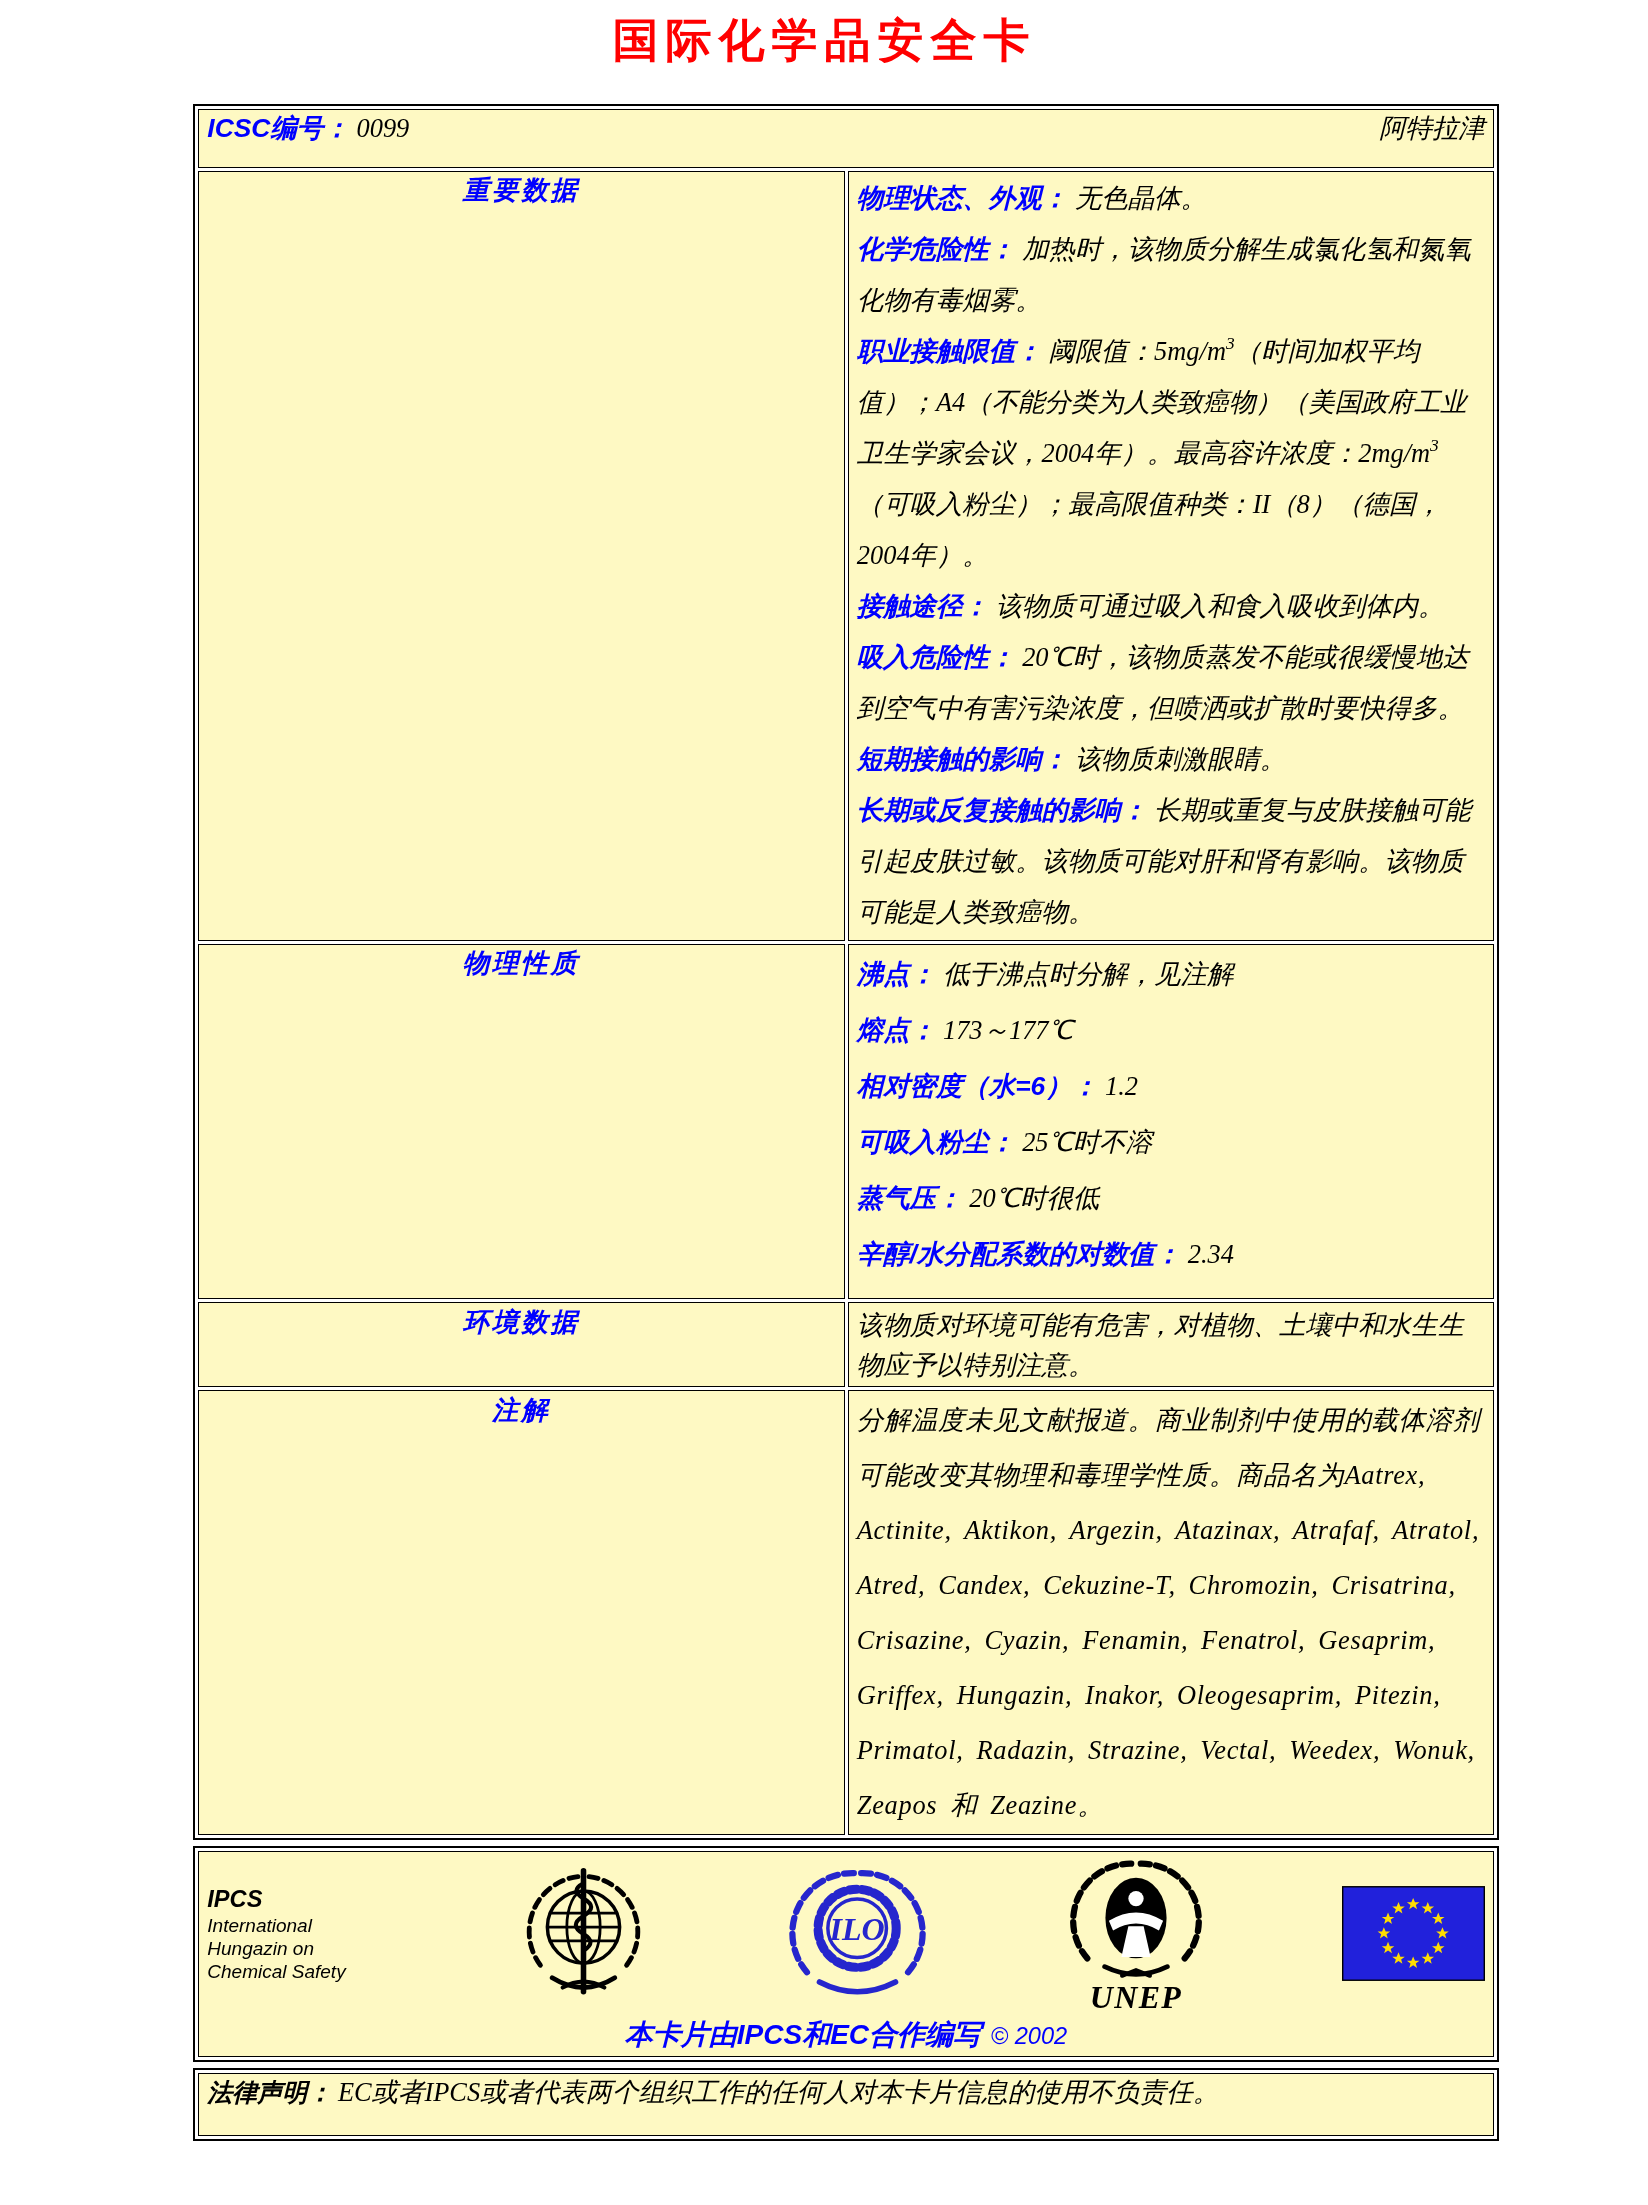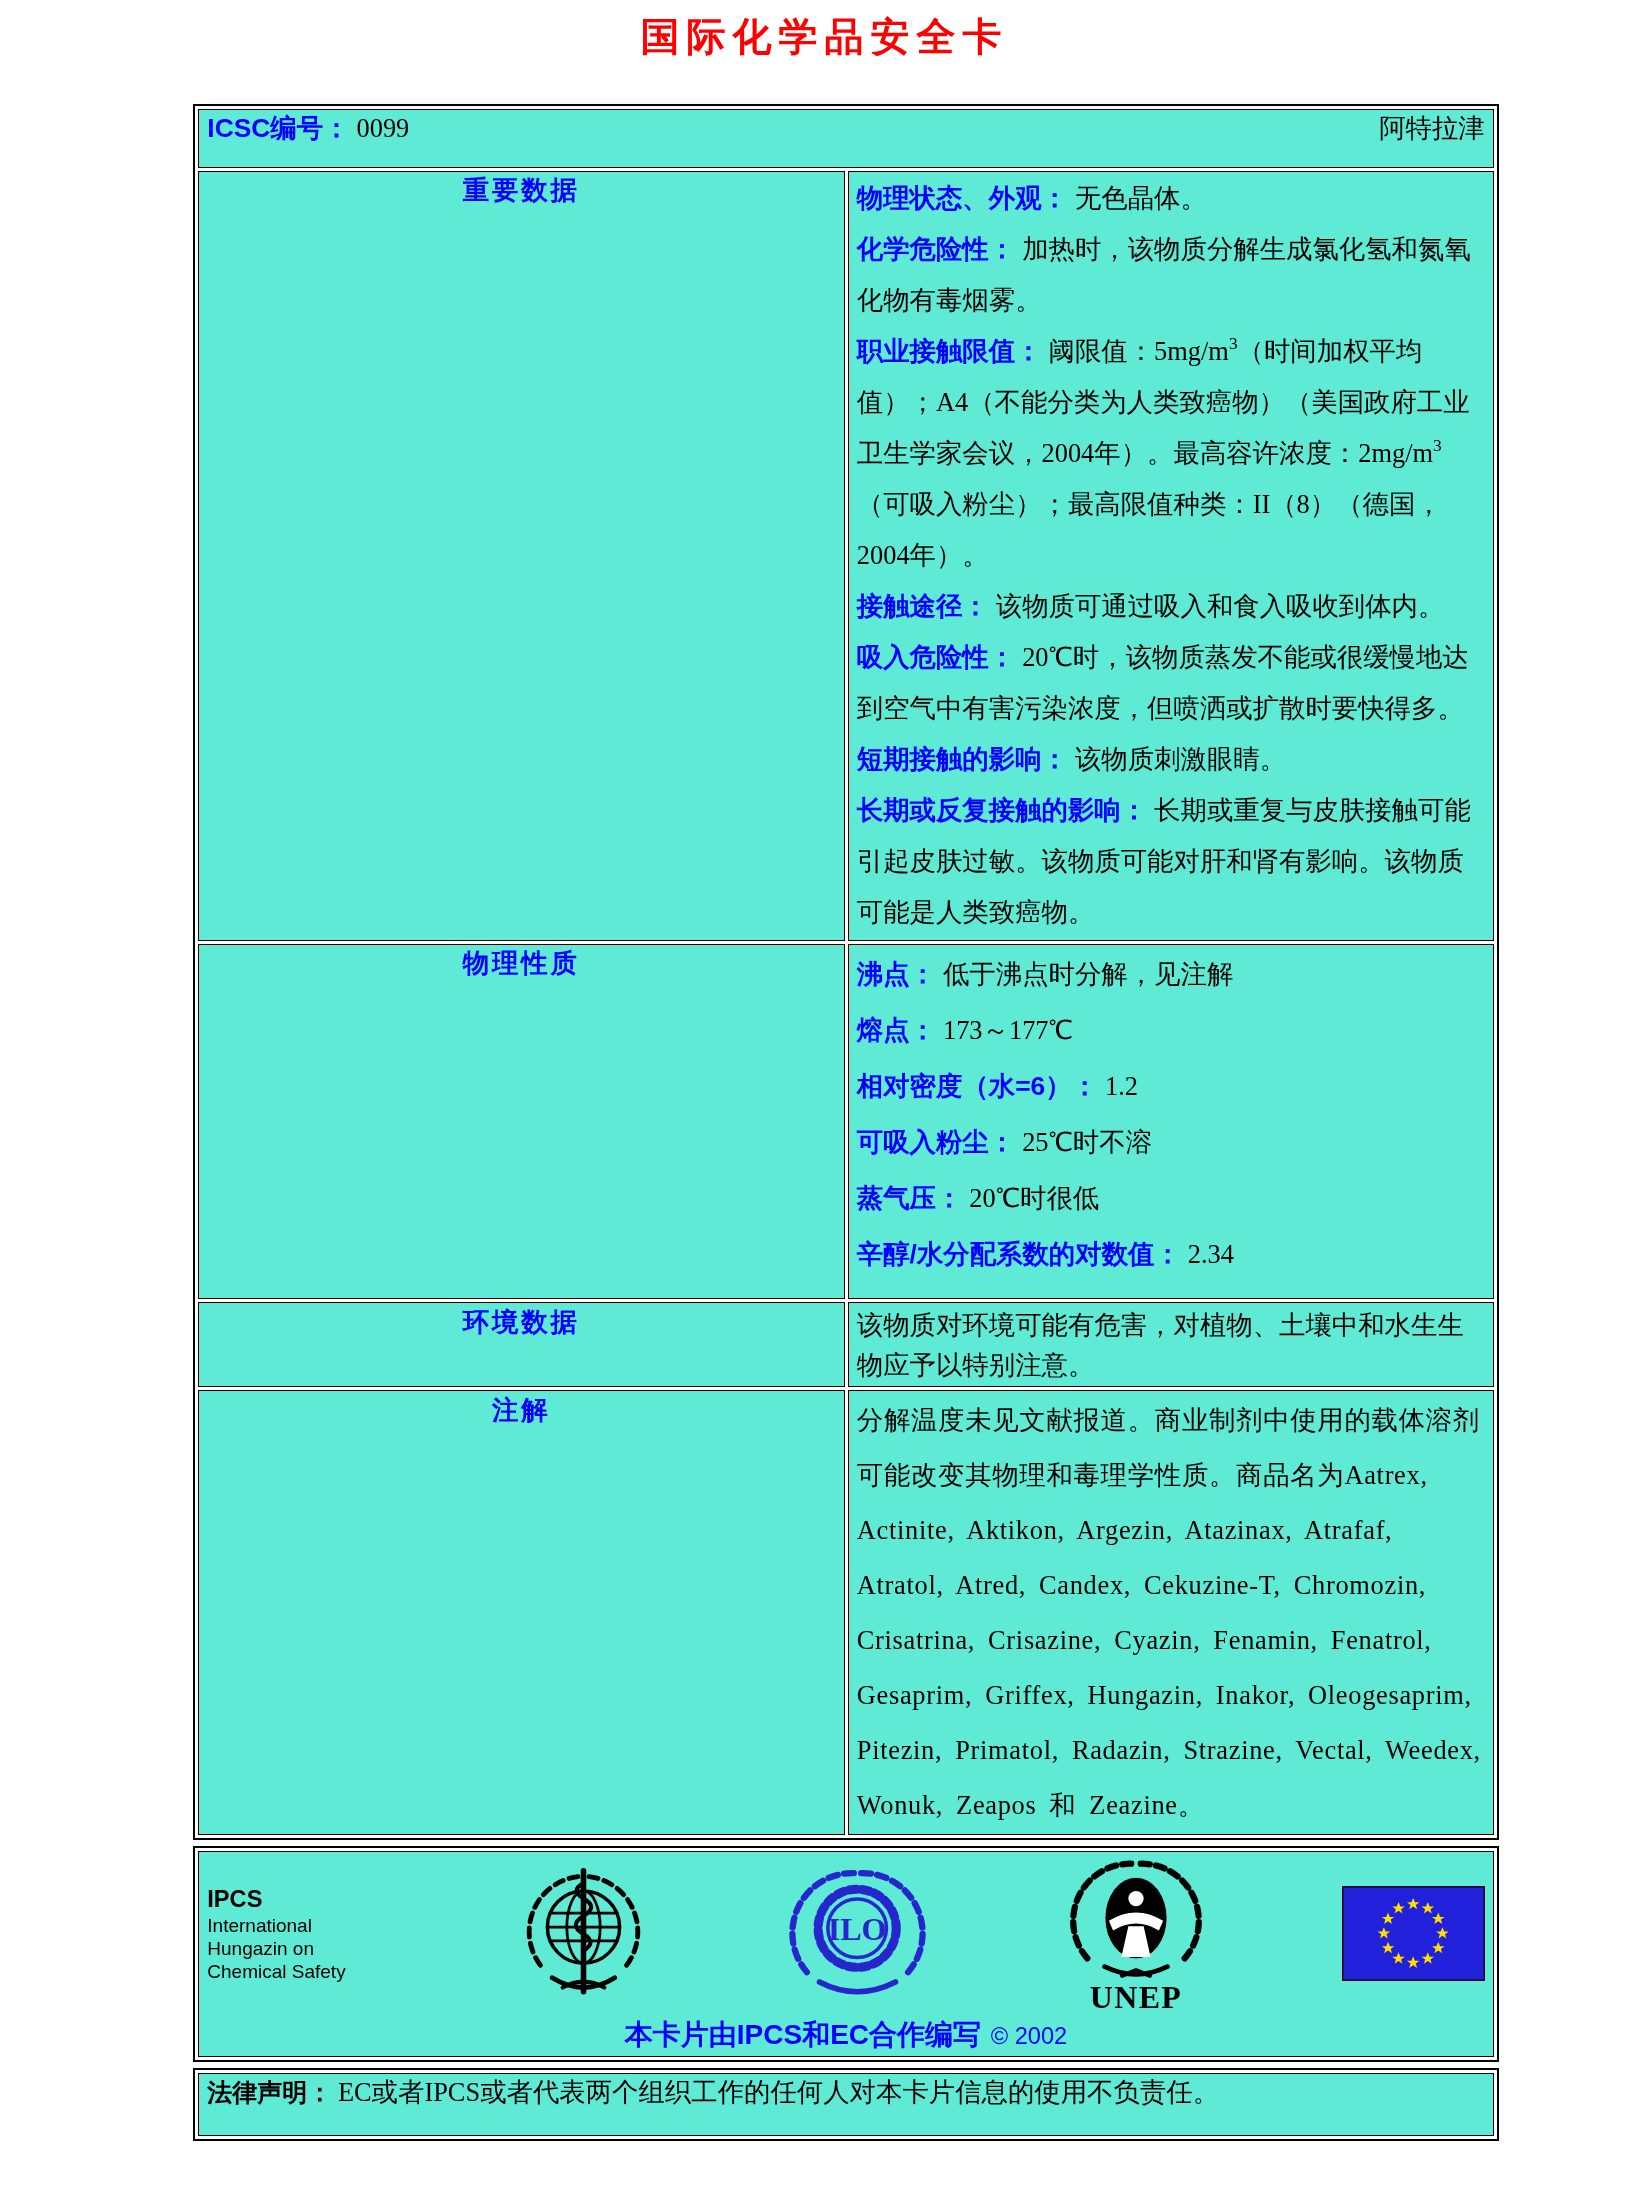--- a/index.html
+++ b/index.html
@@ -3,28 +3,28 @@
 <meta charset="utf-8">
 <style>
   html,body{margin:0;padding:0;}
   body{
     width:1649px;height:2205px;background:#ffffff;position:relative;
     font-family:"Liberation Serif", serif;color:#000;
   }
   .page-title{
     position:absolute;top:9.7px;left:0;width:100%;text-align:center;
     font-family:Liberation Sans, sans-serif;font-weight:bold;
-    font-size:39px;letter-spacing:7px;color:#ff0000;
+    font-size:46px;letter-spacing:7px;color:#ff0000;
   }
   .wrap{position:absolute;left:193px;top:104px;width:1306px;}
   table.card{
     width:100%;border:2.8px solid #000;border-collapse:separate;border-spacing:3.5px;
     background:#fff;table-layout:fixed;
   }
-  table.card td{border:1.4px solid #000;padding:1.4px 8.3px;font-size:26.4px;vertical-align:top;background:#5eead4;}
+  table.card td{border:1.4px solid #000;padding:1.4px 8.3px;font-size:26.4px;vertical-align:top;background:#fef9c3;font-style:italic;}
   td.label-cell{
     width:174px;text-align:center;vertical-align:middle;
     font-family:"Liberation Sans", sans-serif;font-weight:bold;font-size:28px;color:#0000ff;
     letter-spacing:2.8px;
   }
   td.hdr-cell{height:54px;vertical-align:middle;font-size:28px;}
   .hdr-flex{display:flex;justify-content:space-between;align-items:center;width:100%;}
   .inline-label{
     color:#0000ff;font-family:"Liberation Sans", sans-serif;font-weight:bold;margin-right:7px;
   }

